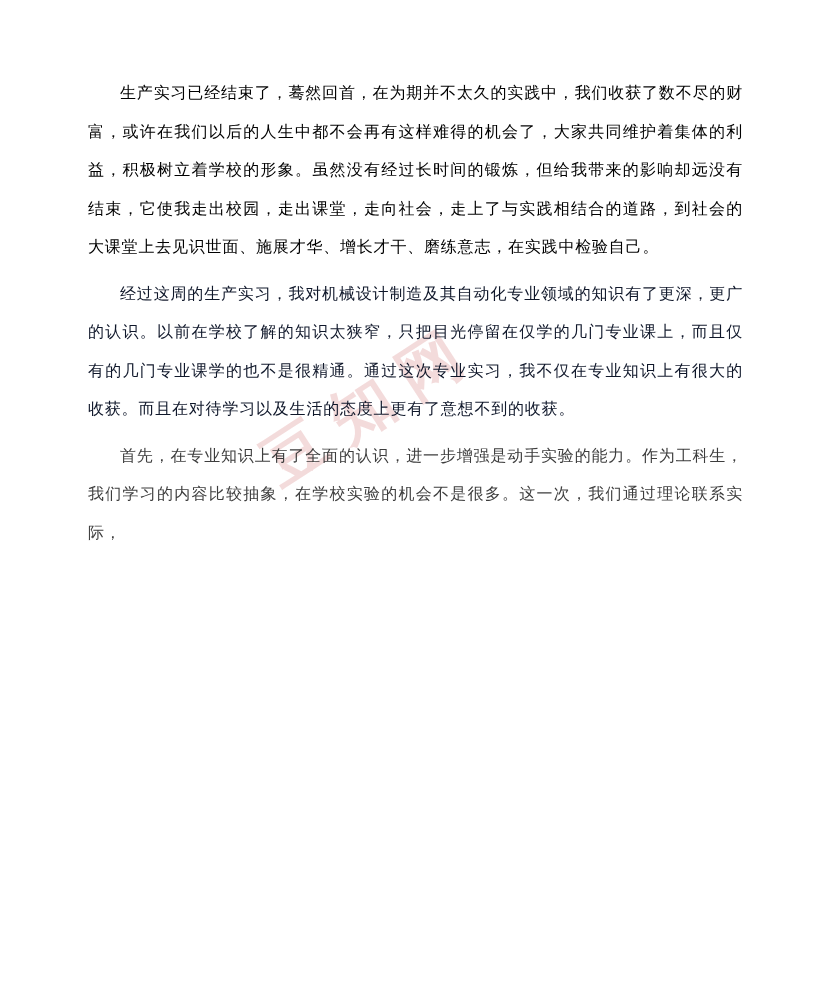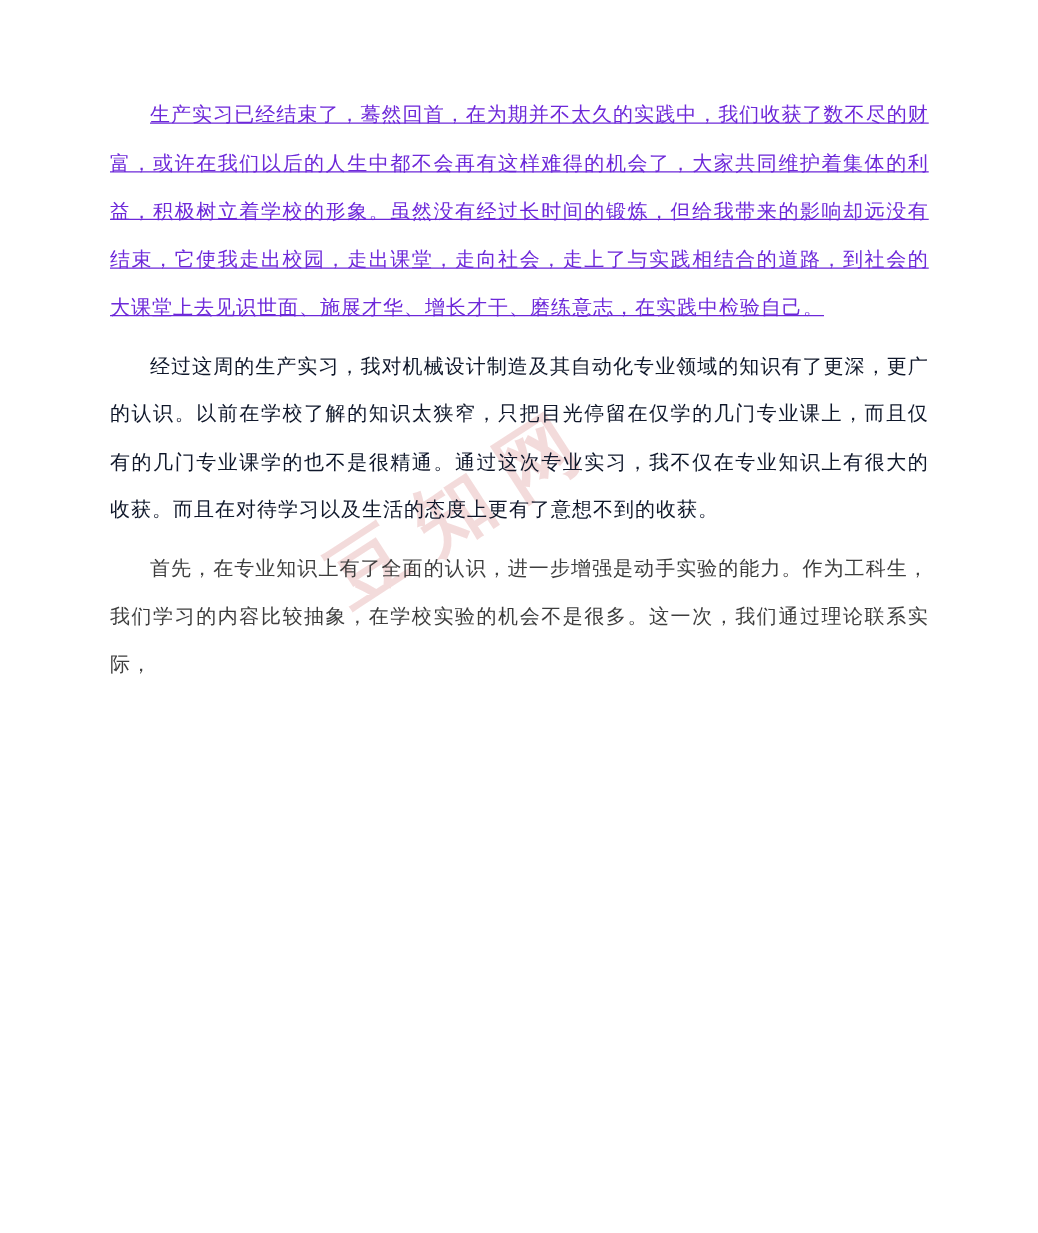--- a/index.html
+++ b/index.html
@@ -49,17 +49,17 @@
     pointer-events: none;
     user-select: none;
   }
 </style>
 </head>
 <body>
 
 <div class="page" style="background: rgb(255, 255, 255);">
   <div class="watermark" style="color: rgb(217, 140, 140);">豆知网</div>
   <div class="content" id="paragraphs">
-      <p class="para indent" style="color: #6d28d9; text-decoration: underline;">生产实习已经结束了，蓦然回首，在为期并不太久的实践中，我们收获了数不尽的财富，或许在我们以后的人生中都不会再有这样难得的机会了，大家共同维护着集体的利益，积极树立着学校的形象。虽然没有经过长时间的锻炼，但给我带来的影响却远没有结束，它使我走出校园，走出课堂，走向社会，走上了与实践相结合的道路，到社会的大课堂上去见识世面、施展才华、增长才干、磨练意志，在实践中检验自己。</p>
+      <p class="para indent" style="color: #000000;">生产实习已经结束了，蓦然回首，在为期并不太久的实践中，我们收获了数不尽的财富，或许在我们以后的人生中都不会再有这样难得的机会了，大家共同维护着集体的利益，积极树立着学校的形象。虽然没有经过长时间的锻炼，但给我带来的影响却远没有结束，它使我走出校园，走出课堂，走向社会，走上了与实践相结合的道路，到社会的大课堂上去见识世面、施展才华、增长才干、磨练意志，在实践中检验自己。</p>
       <p class="para indent" style="color: #0f172a;">经过这周的生产实习，我对机械设计制造及其自动化专业领域的知识有了更深，更广的认识。以前在学校了解的知识太狭窄，只把目光停留在仅学的几门专业课上，而且仅有的几门专业课学的也不是很精通。通过这次专业实习，我不仅在专业知识上有很大的收获。而且在对待学习以及生活的态度上更有了意想不到的收获。</p>
       <p class="para indent" style="color: rgb(61, 61, 61);">首先，在专业知识上有了全面的认识，进一步增强是动手实验的能力。作为工科生，我们学习的内容比较抽象，在学校实验的机会不是很多。这一次，我们通过理论联系实际，</p>
     </div>
 </div>
 
 </body></html>

